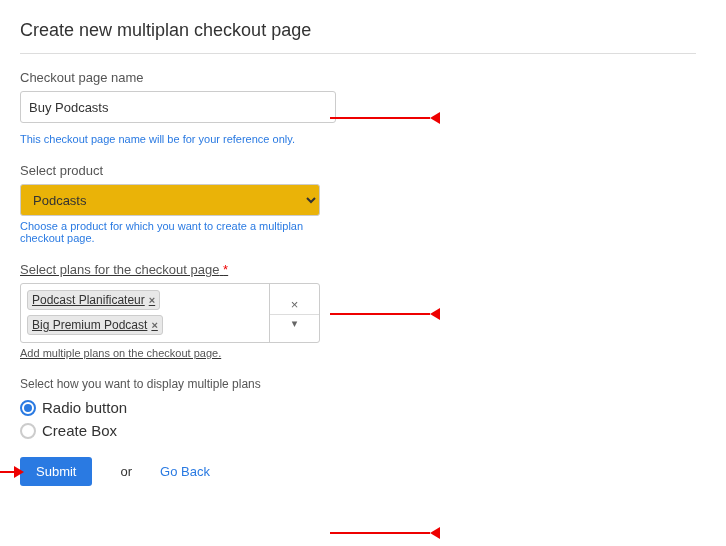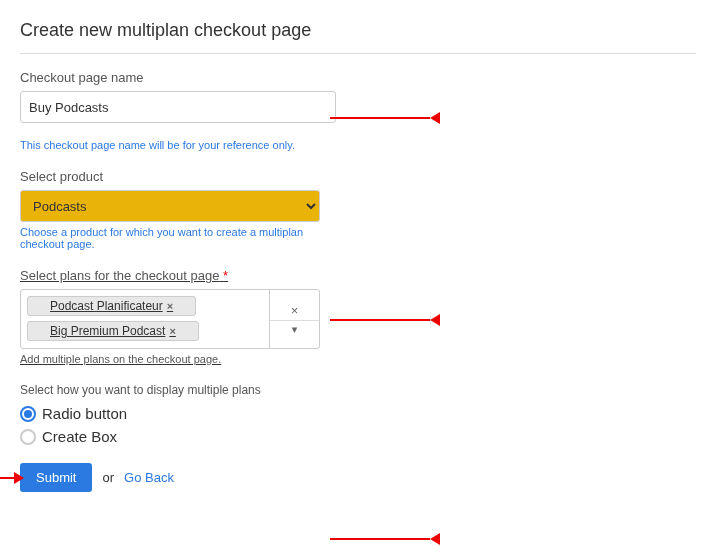--- a/index.html
+++ b/index.html
@@ -51,21 +51,21 @@
       border-radius: 3px;
       padding: 5px 8px;
       font-size: 13px;
       color: #333;
       outline: none;
     }
 
     .hint-text {
       font-size: 11px;
       color: #2a7ae2;
-      margin-top: 16px;
+      margin-top: 10px;
       max-width: 300px;
     }
 
     .select-input {
       width: 300px;
       height: 32px;
       border: 1px solid #ccc;
       border-radius: 3px;
       padding: 5px 8px;
       font-size: 13px;
@@ -96,21 +96,21 @@
       gap: 4px;
       padding-right: 50px;
     }
 
     .plan-tag {
       display: inline-flex;
       align-items: center;
       background: #e8e8e8;
       border: 1px solid #ccc;
       border-radius: 3px;
-      padding: 2px 22px;
+      padding: 2px 4px;
       font-size: 12px;
       color: #333;
       gap: 4px;
     }
 
     .plan-tag-close {
       cursor: pointer;
       color: #666;
       font-size: 11px;
       font-weight: bold;
@@ -196,21 +196,21 @@
       content: '';
       width: 8px;
       height: 8px;
       border-radius: 50%;
       background: #2a7ae2;
     }
 
     .form-actions {
       display: flex;
       align-items: center;
-      gap: 10px;
+      gap: 28px;
       margin-top: 10px;
     }
 
     .submit-btn {
       background: #2a7ae2;
       color: #fff;
       border: none;
       border-radius: 3px;
       padding: 7px 16px;
       font-size: 13px;

